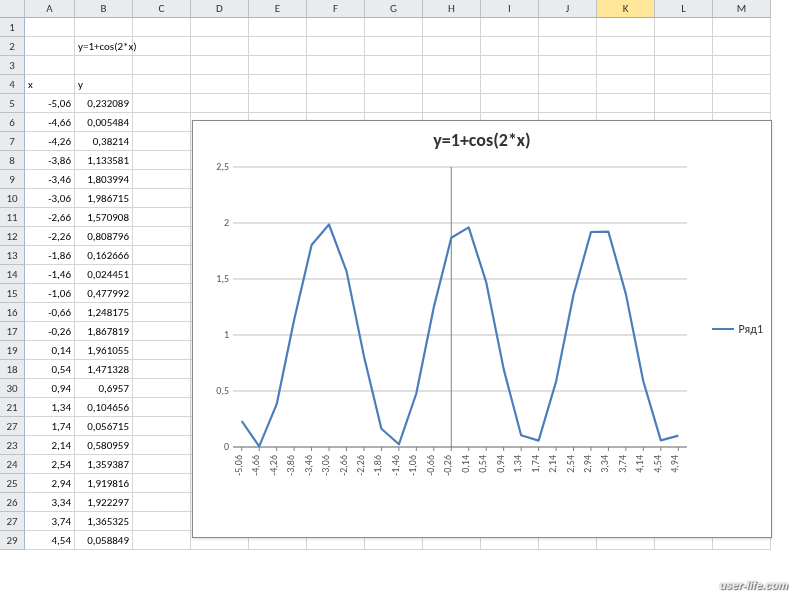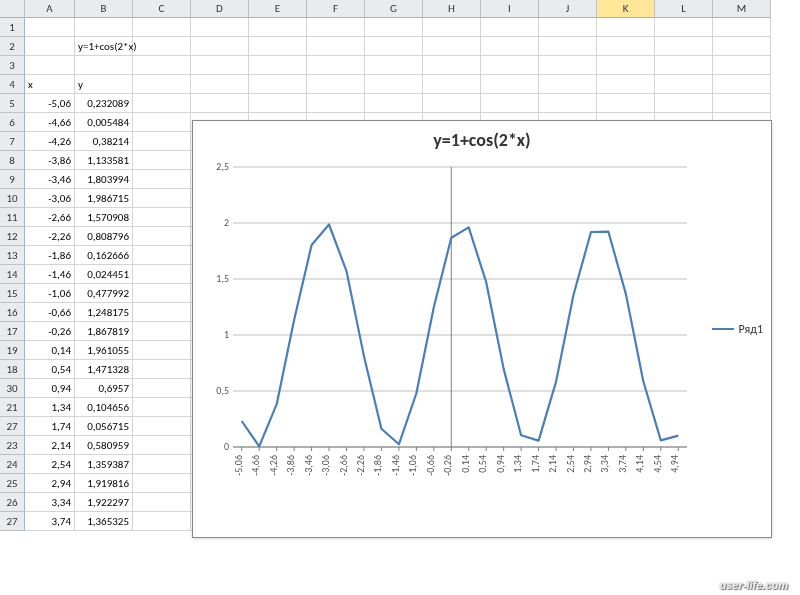--- a/index.html
+++ b/index.html
@@ -484,20 +484,36 @@
         <div class="cell cI"></div>
         <div class="cell cJ"></div>
         <div class="cell cK"></div>
         <div class="cell cL"></div>
         <div class="cell cM"></div>
       </div>
       <div class="row">
         <div class="rh">27</div>
         <div class="cell cA r">3,74</div>
         <div class="cell cB r">1,365325</div>
+        <div class="cell cC"></div>
+        <div class="cell cD"></div>
+        <div class="cell cE"></div>
+        <div class="cell cF"></div>
+        <div class="cell cG"></div>
+        <div class="cell cH"></div>
+        <div class="cell cI"></div>
+        <div class="cell cJ"></div>
+        <div class="cell cK"></div>
+        <div class="cell cL"></div>
+        <div class="cell cM"></div>
+      </div>
+      <div class="row">
+        <div class="rh">29</div>
+        <div class="cell cA r">4,54</div>
+        <div class="cell cB r">0,058849</div>
         <div class="cell cC"></div>
         <div class="cell cD"></div>
         <div class="cell cE"></div>
         <div class="cell cF"></div>
         <div class="cell cG"></div>
         <div class="cell cH"></div>
         <div class="cell cI"></div>
         <div class="cell cJ"></div>
         <div class="cell cK"></div>
         <div class="cell cL"></div>

